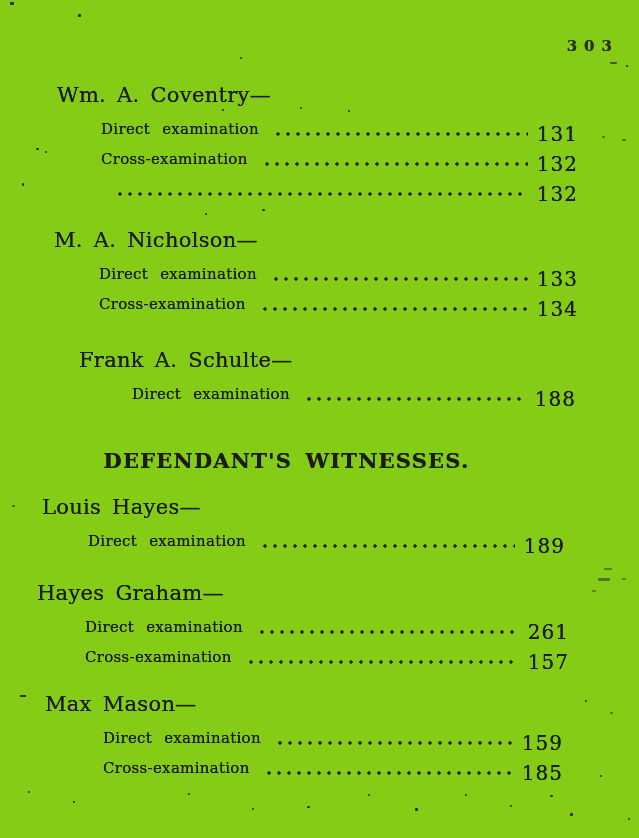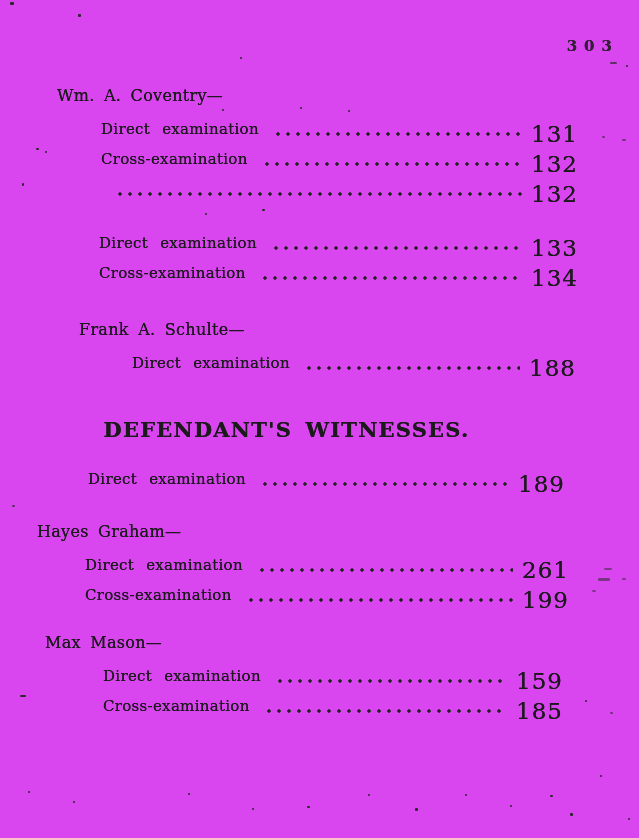--- a/index.html
+++ b/index.html
@@ -7,50 +7,50 @@
     width:639px;height:838px;
     background:#ffffff;
     font-family:"DejaVu Serif","Liberation Serif",serif;
     color:#1b1b1b;
     overflow:hidden;
     position:relative;
   }
   .page{
     position:relative;
     width:639px;height:838px;
-    background:#d946ef;
+    background:#84cc16;
   }
   .ink{ text-shadow:0 0 0.5px rgba(10,10,10,0.85); }
   .folio{
     position:absolute;top:37px;right:20px;
     font-size:15px;font-weight:700;letter-spacing:7px;
     filter:blur(0.4px);opacity:0.88;
   }
   .content{position:absolute;top:0;left:0;width:100%;}
   .block .name{
-    font-size:16px;line-height:25px;letter-spacing:0.3px;word-spacing:4px;
+    font-size:21px;line-height:25px;letter-spacing:0.3px;word-spacing:4px;
     margin:0 0 6px var(--ni,57px);
   }
   .row{
     display:flex;align-items:center;height:30px;
     margin-left:var(--ei,101px);
     padding-right:var(--pr,61px);
   }
   .row .lbl{
     font-size:15px;letter-spacing:0.3px;word-spacing:7px;white-space:nowrap;
   }
   .row .leader{
     flex:1;height:30px;margin:0 9px 0 13px;
     background-image:radial-gradient(circle at 2px 2px,#222 1.45px,rgba(0,0,0,0) 1.9px);
     background-size:10px 4px;
     background-repeat:repeat-x;
     background-position:4px 18px;
   }
   .row .pg{
-    font-size:23px;letter-spacing:1px;position:relative;top:5px;min-width:40px;text-align:right;
+    font-size:20px;letter-spacing:1px;position:relative;top:5px;min-width:40px;text-align:right;
   }
   .b-coventry{margin-top:83px;--ni:57px;--ei:101px;--pr:61px;}
   .b-nicholson{margin-top:24px;--ni:54px;--ei:99px;--pr:61px;}
   .b-schulte{margin-top:29px;padding-left:37px;--ni:42px;--ei:95px;--pr:63px;}
   .b-hayes{margin-top:22px;--ni:42px;--ei:88px;--pr:74px;}
   .b-graham{margin-top:25px;--ni:37px;--ei:85px;--pr:70px;}
   .b-mason{margin-top:20px;padding-left:16px;--ni:29px;--ei:87px;--pr:76px;}
   .section-heading{
     margin-top:39px;
     font-size:21px;font-weight:700;line-height:25px;letter-spacing:1.2px;word-spacing:5px;
@@ -79,20 +79,21 @@
         <span class="leader"></span>
         <span class="pg ink">132</span>
       </div>
       <div class="row">
         <span class="leader"></span>
         <span class="pg ink">132</span>
       </div>
     </section>
 
     <section class="block b-nicholson">
+      <div class="name ink">M. A. Nicholson—</div>
       <div class="row">
         <span class="lbl ink">Direct examination</span>
         <span class="leader"></span>
         <span class="pg ink">133</span>
       </div>
       <div class="row">
         <span class="lbl ink">Cross-examination</span>
         <span class="leader"></span>
         <span class="pg ink">134</span>
       </div>
@@ -103,38 +104,39 @@
       <div class="row">
         <span class="lbl ink">Direct examination</span>
         <span class="leader"></span>
         <span class="pg ink">188</span>
       </div>
     </section>
 
     <div class="section-heading ink">DEFENDANT'S WITNESSES.</div>
 
     <section class="block b-hayes">
+      <div class="name ink">Louis Hayes—</div>
       <div class="row">
         <span class="lbl ink">Direct examination</span>
         <span class="leader"></span>
         <span class="pg ink">189</span>
       </div>
     </section>
 
     <section class="block b-graham">
       <div class="name ink">Hayes Graham—</div>
       <div class="row">
         <span class="lbl ink">Direct examination</span>
         <span class="leader"></span>
         <span class="pg ink">261</span>
       </div>
       <div class="row">
         <span class="lbl ink">Cross-examination</span>
         <span class="leader"></span>
-        <span class="pg ink">199</span>
+        <span class="pg ink">157</span>
       </div>
     </section>
 
     <section class="block b-mason">
       <div class="name ink">Max Mason—</div>
       <div class="row">
         <span class="lbl ink">Direct examination</span>
         <span class="leader"></span>
         <span class="pg ink">159</span>
       </div>

